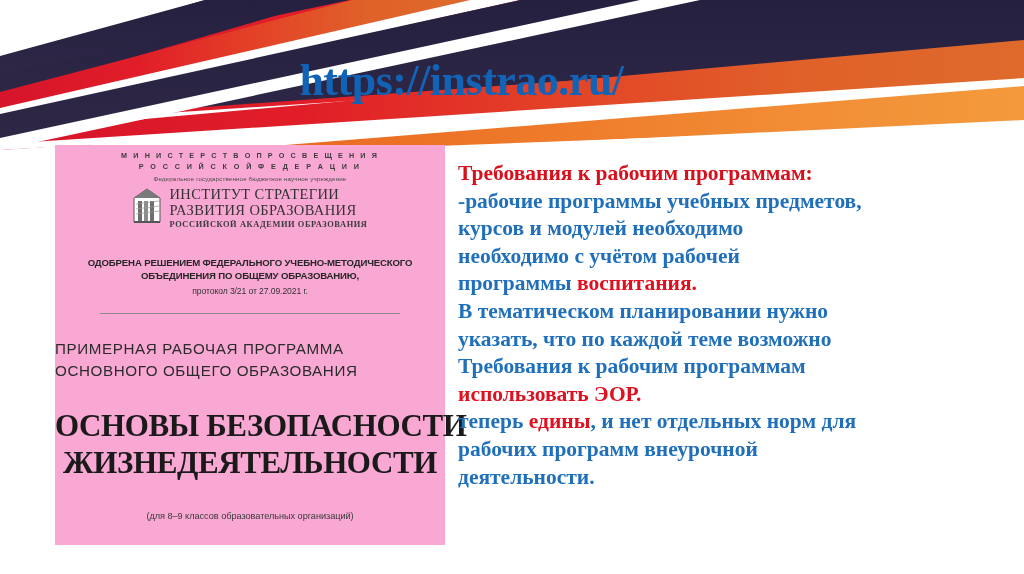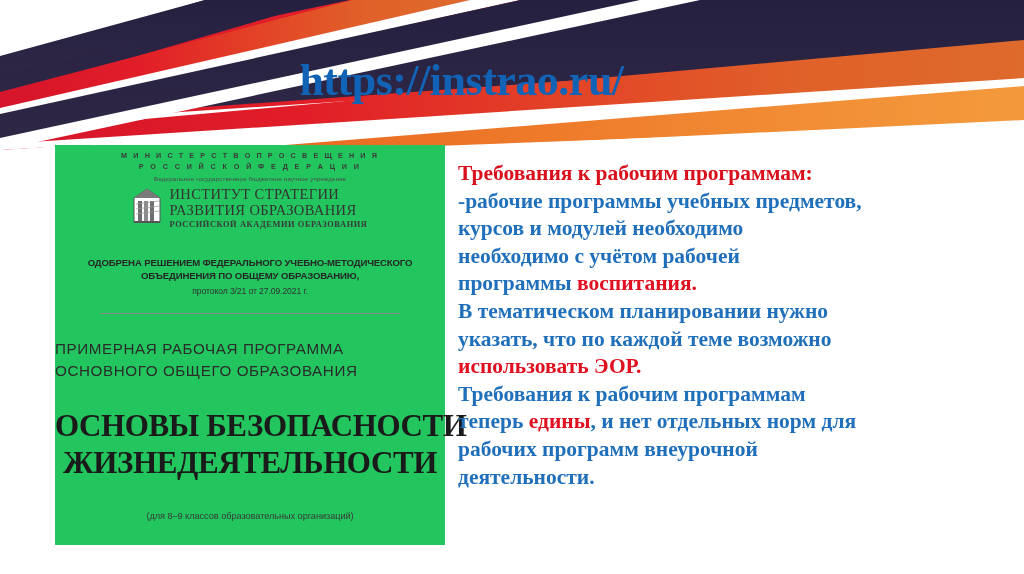--- a/index.html
+++ b/index.html
@@ -45,21 +45,21 @@
     white-space: nowrap;
   }
 
   
   #doc-cover {
     position: absolute;
     left: 55px;
     top: 145px;
     width: 390px;
     height: 400px;
-    background: #22c55e;
+    background: #f9a8d4;
     z-index: 2;
     font-family: "Liberation Sans", sans-serif;
     color: #2e2e2e;
   }
 
   .doc-masthead {
     display: flex;
     flex-direction: column;
     align-items: center;
     padding-top: 6px;
@@ -298,18 +298,18 @@
 </div>
 
 <div id="body-text">
   <div class="ln hd-red">Требования к рабочим программам:</div>
   <div class="ln">-рабочие программы учебных предметов,</div>
   <div class="ln">курсов и модулей необходимо</div>
   <div class="ln">необходимо с учётом рабочей</div>
   <div class="ln"><span>программы </span><span class="em-red">воспитания.</span></div>
   <div class="ln">В тематическом планировании нужно</div>
   <div class="ln">указать, что по каждой теме возможно</div>
+  <div class="ln">Требования к рабочим программам</div>
   <div class="ln em-red">использовать ЭОР.</div>
-  <div class="ln">Требования к рабочим программам</div>
   <div class="ln"><span>теперь </span><span class="em-red">едины</span><span>, и нет отдельных норм для</span></div>
   <div class="ln">рабочих программ внеурочной</div>
   <div class="ln">деятельности.</div>
 </div>
 
 </body></html>

